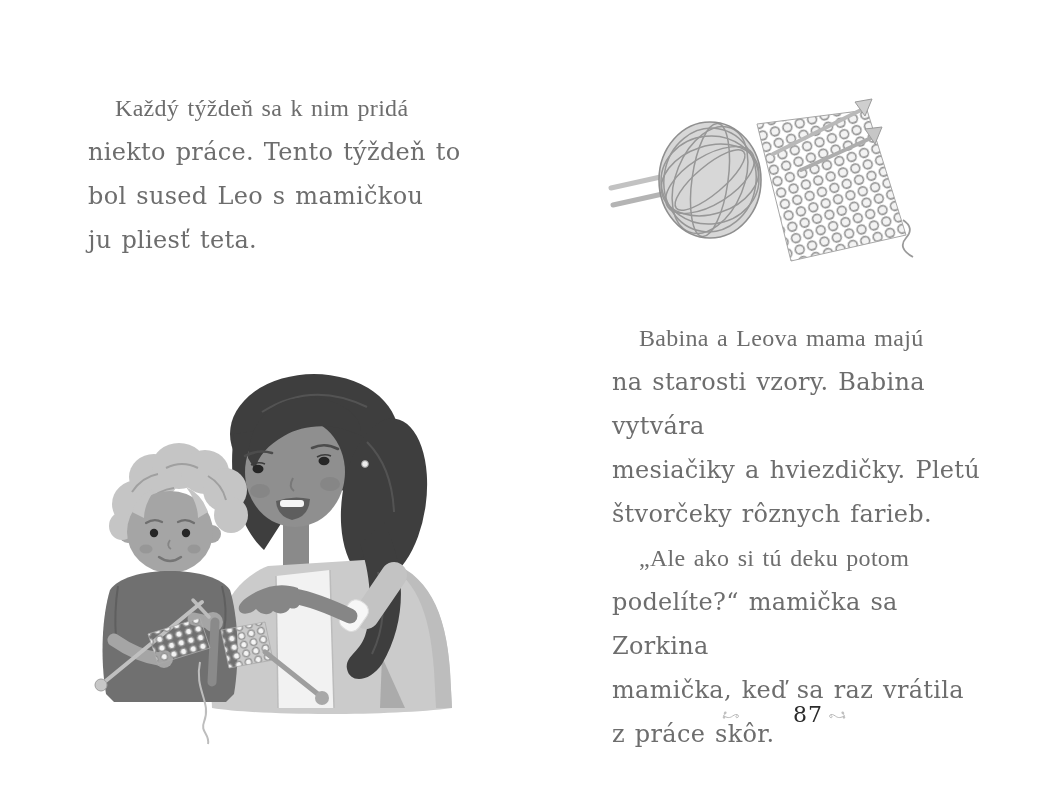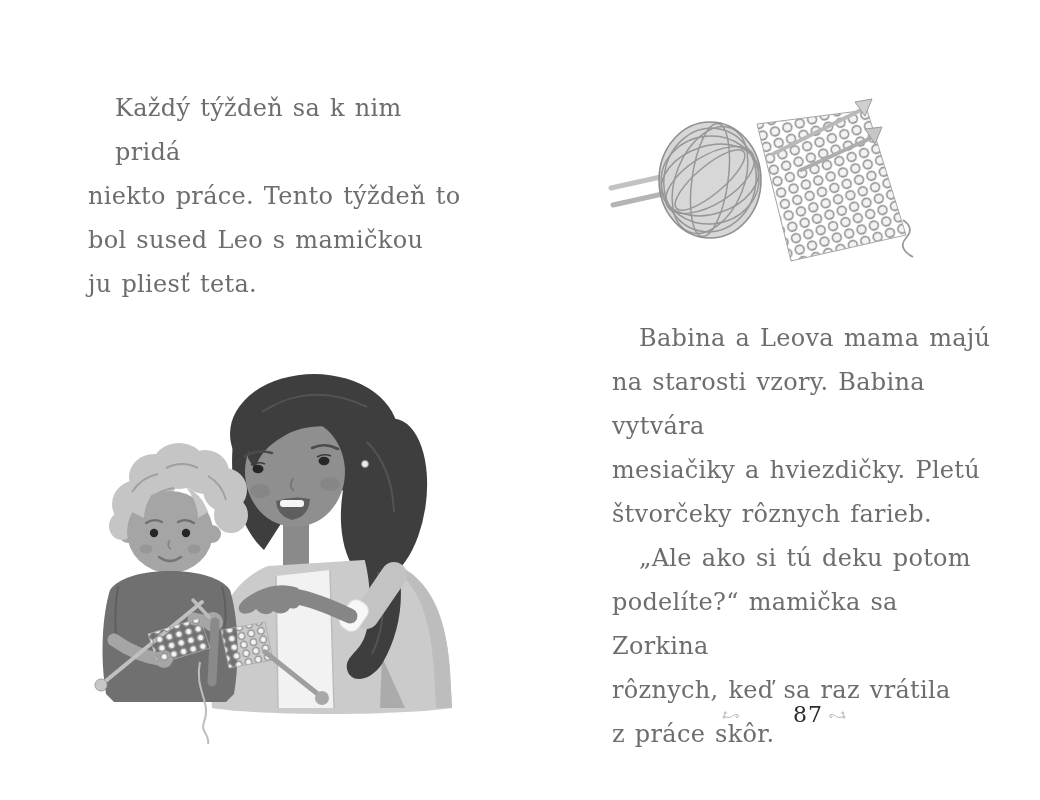--- a/index.html
+++ b/index.html
@@ -17,21 +17,21 @@
     position: absolute;
     color: #6d6d6d;
     font-size: 24px;
     line-height: 44px;
     letter-spacing: 0.3px;
     word-spacing: 2px;
     font-weight: 400;
   }
   #left-text  { left: 88px;  top: 86px;  width: 380px; }
   #right-text { left: 612px; top: 316px; width: 380px; }
-  .para .line:first-child { padding-left: 27px; }
+  .para .line:first-child { padding-left: 27px; font-family: Liberation Serif, serif; }
 
   
   #footer {
     position: absolute;
     left: 722px; top: 698px; width: 124px; height: 34px;
     display: flex; align-items: center; justify-content: center;
     gap: 4px;
   }
   #page-number {
     color: #2b2b2b;
@@ -231,21 +231,21 @@
   <div id="right-text" class="textblock">
     <div class="para">
         <div class="line">Babina a Leova mama majú</div>
         <div class="line">na starosti vzory. Babina vytvára</div>
         <div class="line">mesiačiky a hviezdičky. Pletú</div>
         <div class="line">štvorčeky rôznych farieb.</div>
       </div>
     <div class="para">
         <div class="line">„Ale ako si tú deku potom</div>
         <div class="line">podelíte?“ mamička sa Zorkina</div>
-        <div class="line">rôznych, keď sa raz vrátila</div>
+        <div class="line">mamička, keď sa raz vrátila</div>
         <div class="line">z práce skôr.</div>
       </div>
   </div>
 
   <div id="footer">
     <svg class="flourish" width="32" height="16" viewBox="0 0 34 16">
       <path d="M4,8 C2,3 5,0 8,2 C10,4 8,7 4,8 Z" fill="#c0c0c0"></path>
       <path d="M4,9 C0,11 1,15 4,15 C7,15 7,11 4,9 Z" fill="#c0c0c0"></path>
       <path d="M3,9 C9,14 15,14 20,10 C24,7 28,6 30,8 C32,10 31,13 28,13 C26,13 25,10 28,9" fill="none" stroke="#b3b3b3" stroke-width="1.8" stroke-linecap="round"></path>
     </svg>

